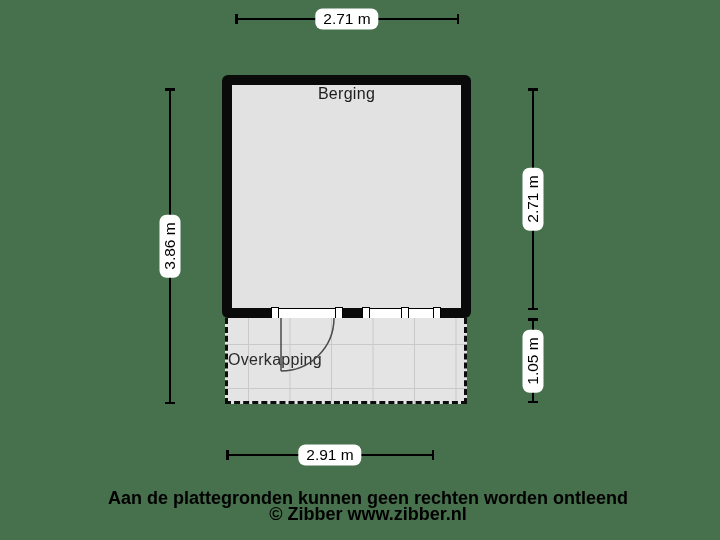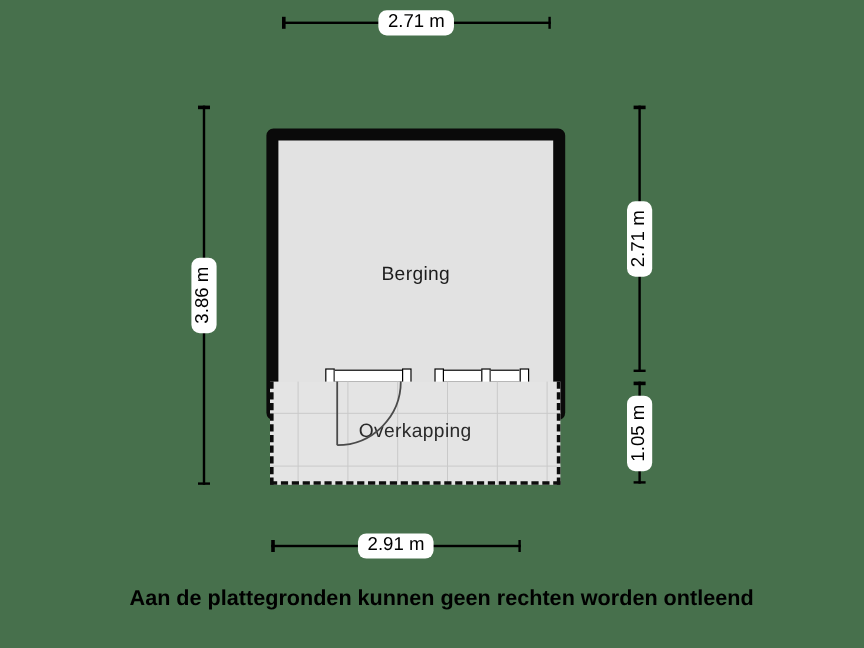--- a/index.html
+++ b/index.html
@@ -9,37 +9,37 @@
   }
   .canvas{
     position:relative;width:720px;height:540px;
     background:#47704c;
   }
   
   .room{
     position:absolute;left:222px;top:75px;width:249px;height:243px;
     box-sizing:border-box;border:10px solid #0a0a0a;border-radius:6px;
     background:#e2e2e2;
-    display:flex;align-items:center;justify-content:center;margin-top:32px;
+    display:flex;justify-content:center;
   }
   .room-label{
     font-size:16px;color:#1c1c1c;letter-spacing:.3px;
   }
   
   .canopy{
     position:absolute;left:225px;top:318px;width:242px;height:86px;
     box-sizing:border-box;
     border-left:3px dashed #0d0d0d;border-right:3px dashed #0d0d0d;border-bottom:3px dashed #0d0d0d;
     background-color:#e4e4e4;
     background-image:
       linear-gradient(to right,#c9c9c9 1px,transparent 1px),
       linear-gradient(to bottom,#c9c9c9 1px,transparent 1px);
     background-size:41.5px 44px;
     background-position:20px 26px;
-    display:flex;align-items:center;justify-content:center;
+    display:flex;align-items:center;
   }
   .canopy-label{
     font-size:16px;color:#2a2a2a;letter-spacing:.3px;
   }
   
   .opening{
     position:absolute;top:307.5px;height:11px;box-sizing:border-box;
     background:#ffffff;border-top:1.5px solid #000;border-bottom:1.5px solid #000;
   }
   .jamb{
@@ -125,15 +125,16 @@
 
   <div class="dim" style="left:226px;top:445px;width:208px;height:20px;">
     <div class="line-h"></div>
     <div class="tick-vl"></div>
     <div class="tick-vr"></div>
     <span class="dim-label">2.91 m</span>
   </div>
 
   <div class="footer">
     <div>Aan de plattegronden kunnen geen rechten worden ontleend</div>
+    <div>© Zibber www.zibber.nl</div>
   </div>
 
 </div>
 
 </body></html>

